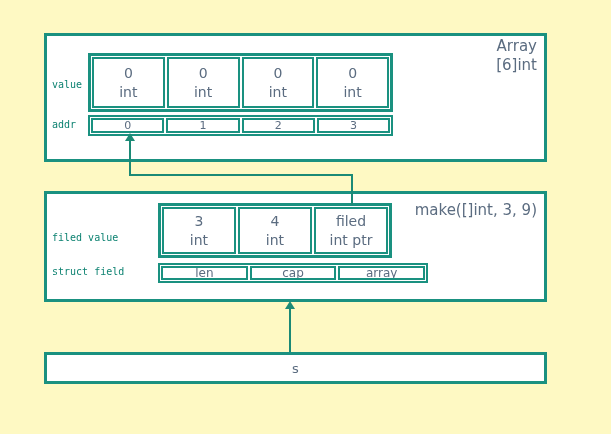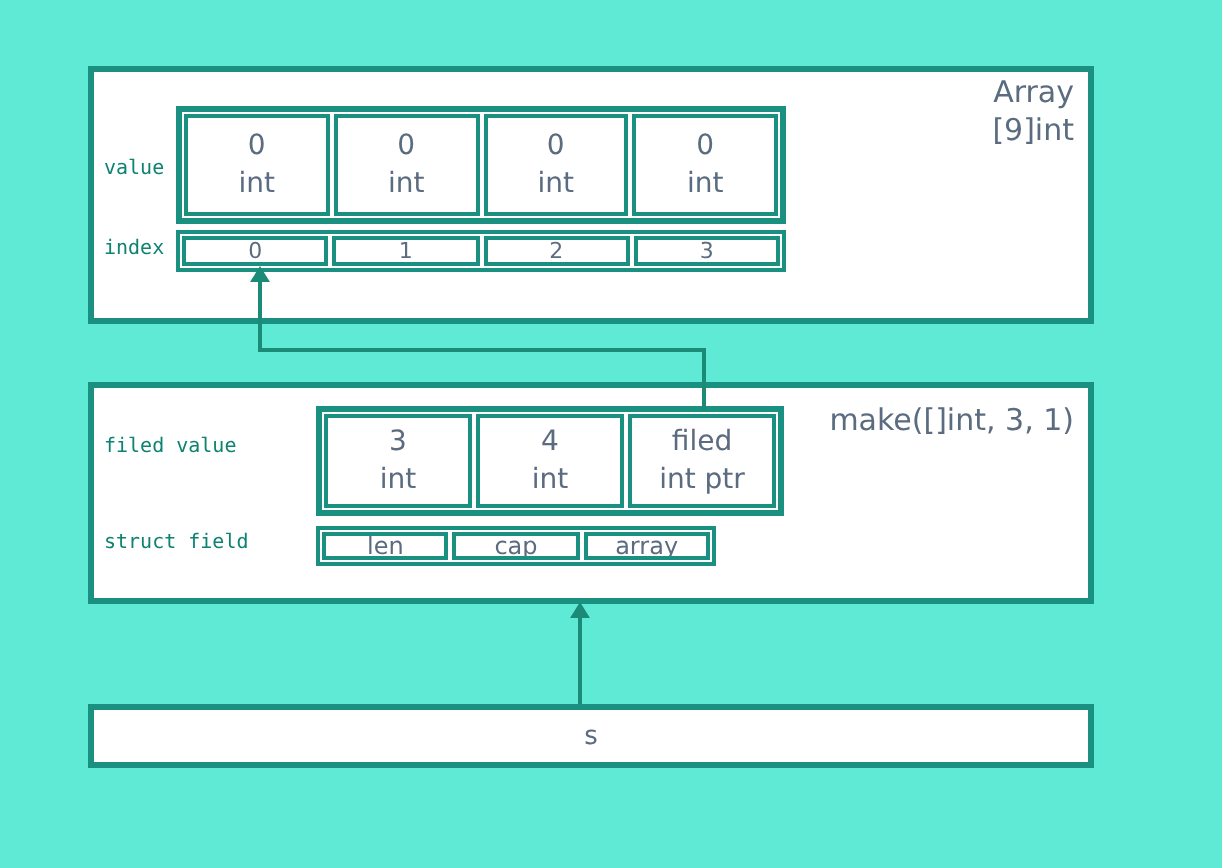--- a/index.html
+++ b/index.html
@@ -1,20 +1,20 @@
 <!DOCTYPE html>
 <html><head>
 <meta charset="utf-8">
 <style>
   html, body { margin:0; padding:0; }
   .page {
     position: relative;
     width: 611px;
     height: 434px;
-    background: #5eead4;
+    background: #fef9c3;
     font-family: "DejaVu Sans", "Liberation Sans", sans-serif;
     overflow: hidden;
   }
   .frame {
     position: absolute;
     box-sizing: border-box;
     background: #ffffff;
     border: 3px solid #1a9180;
   }
   .celltable {
@@ -81,21 +81,21 @@
 </style>
 </head>
 <body>
 
 <div class="page">
 
   <div class="frame" style="left:44px; top:33px; width:503px; height:129px;"></div>
 
   <div class="boxtitle" style="left:347px; top:37px; width:190px;">
     <div>Array</div>
-    <div>[9]int</div>
+    <div>[6]int</div>
   </div>
 
   <div class="rowlabel" style="left:52px; top:79px;">value</div>
 
   <div class="celltable" style="left:88px; top:53px; width:305px; height:59px;">
     <div class="cell">
       <span>0</span>
       <span>int</span>
     </div>
     <div class="cell">
@@ -105,63 +105,63 @@
     <div class="cell">
       <span>0</span>
       <span>int</span>
     </div>
     <div class="cell">
       <span>0</span>
       <span>int</span>
     </div>
   </div>
 
-  <div class="rowlabel" style="left:52px; top:119px;">index</div>
+  <div class="rowlabel" style="left:52px; top:119px;">addr</div>
 
   <div class="celltable thin" style="left:88px; top:115px; width:305px; height:21px;">
     <div class="cell small">
       <span>0</span>
     </div>
     <div class="cell small">
       <span>1</span>
     </div>
     <div class="cell small">
       <span>2</span>
     </div>
     <div class="cell small">
       <span>3</span>
     </div>
   </div>
 
   <div class="frame" style="left:44px; top:191px; width:503px; height:111px;"></div>
 
   <div class="boxtitle" style="left:317px; top:201px; width:220px;">
-    <div>make([]int, 3, 1)</div>
+    <div>make([]int, 3, 9)</div>
   </div>
 
-  <div class="rowlabel" style="left:52px; top:218px;">filed value</div>
+  <div class="rowlabel" style="left:52px; top:232px;">filed value</div>
 
   <div class="celltable" style="left:158px; top:203px; width:234px; height:55px;">
     <div class="cell">
       <span>3</span>
       <span>int</span>
     </div>
     <div class="cell">
       <span>4</span>
       <span>int</span>
     </div>
     <div class="cell">
       <span>filed</span>
       <span>int ptr</span>
     </div>
   </div>
 
   <div class="rowlabel" style="left:52px; top:266px;">struct field</div>
 
-  <div class="celltable thin" style="left:158px; top:263px; width:200px; height:20px;">
+  <div class="celltable thin" style="left:158px; top:263px; width:270px; height:20px;">
     <div class="cell field">
       <span>len</span>
     </div>
     <div class="cell field">
       <span>cap</span>
     </div>
     <div class="cell field">
       <span>array</span>
     </div>
   </div>

